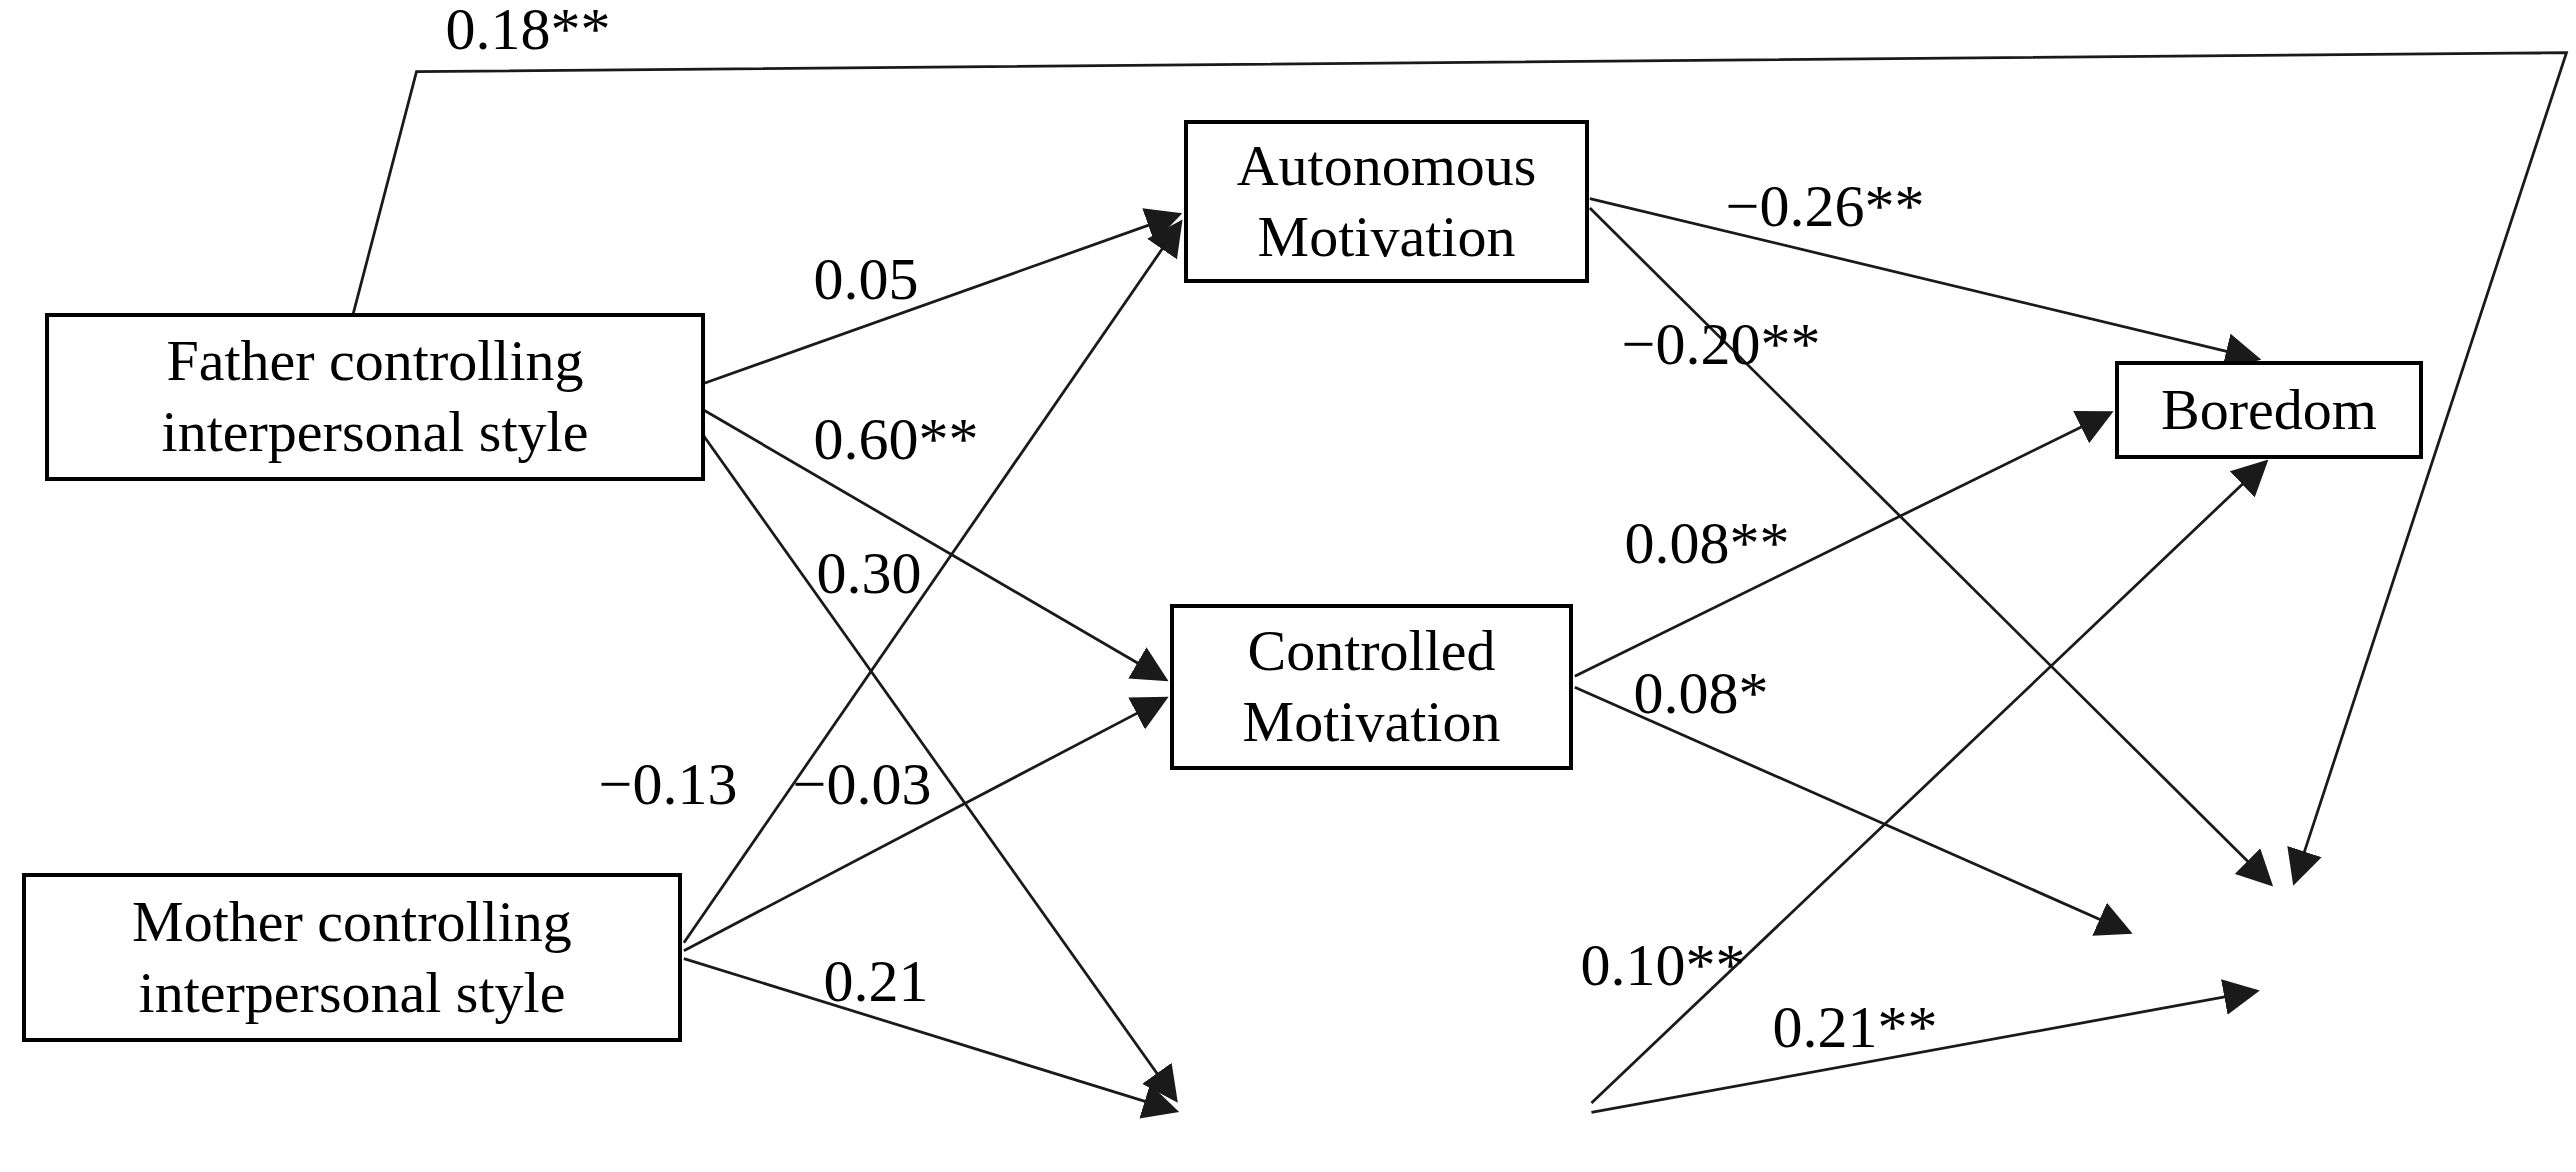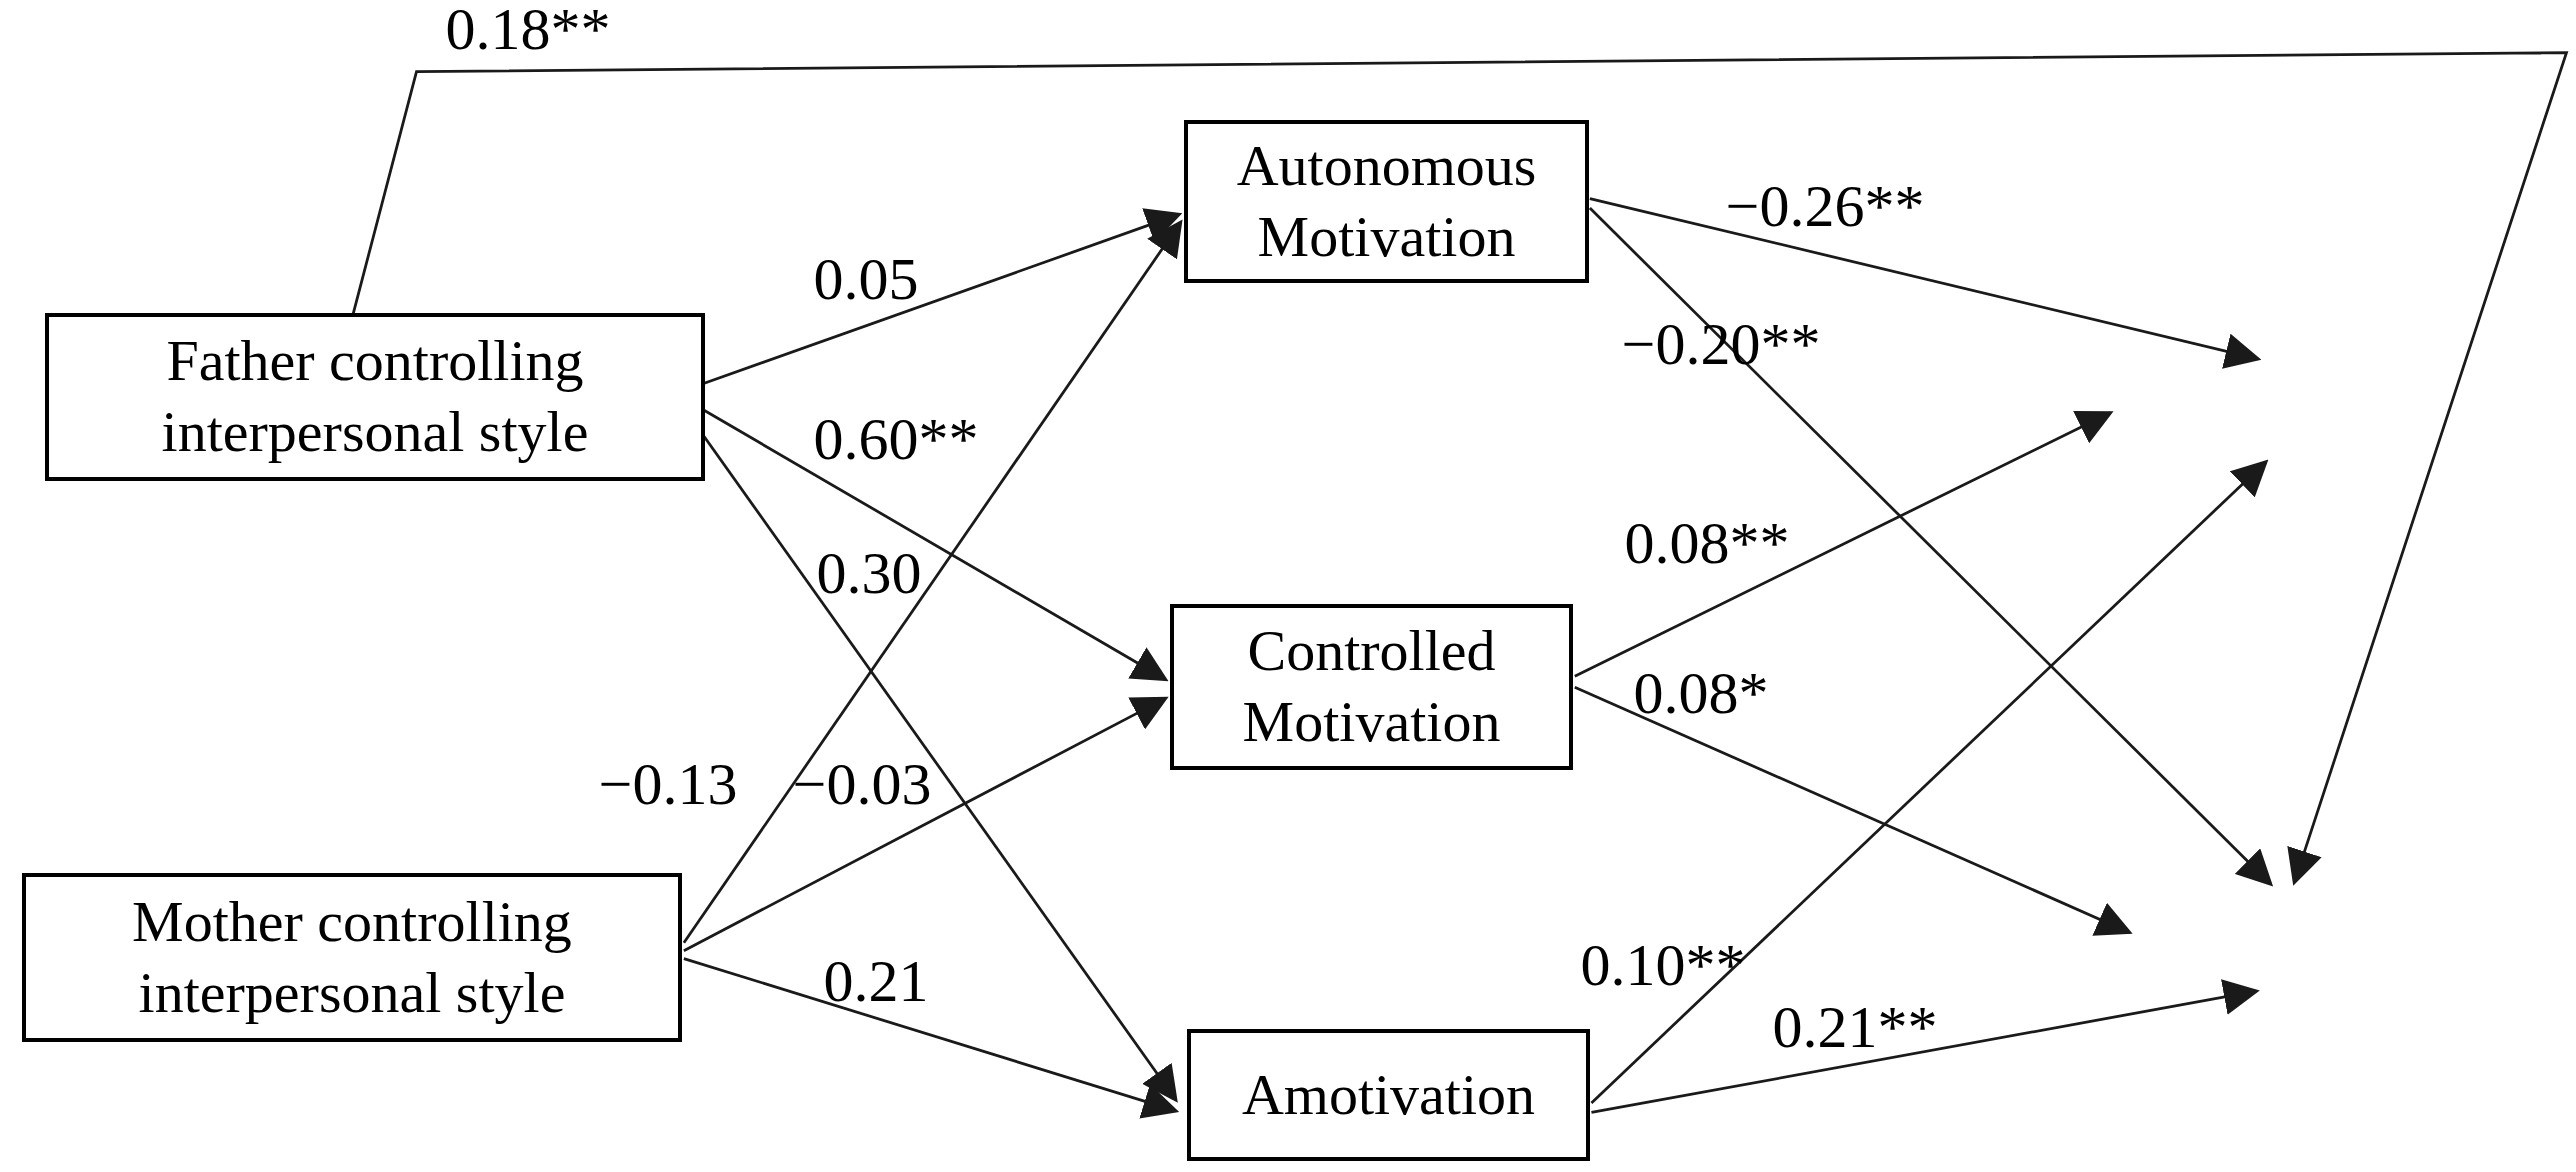--- a/index.html
+++ b/index.html
@@ -75,22 +75,22 @@
 
   <div class="node" style="left:22px; top:873px; width:660px; height:169px;">Mother controlling
 interpersonal style</div>
 
   <div class="node" style="left:1184px; top:120px; width:405px; height:163px;">Autonomous
 Motivation</div>
 
   <div class="node" style="left:1170px; top:604px; width:403px; height:166px;">Controlled
 Motivation</div>
 
-  <div class="node" style="left:1187px; top:1029px; width:403px; height:132px;">Amotivation</div>
 
+  <div class="node" style="left:2115px; top:361px; width:308px; height:98px;">Boredom</div>
 
 
   <div class="coef" style="left:528px; top:28.6px;">0.18**</div>
 
   <div class="coef" style="left:866px; top:279px;">0.05</div>
 
   <div class="coef" style="left:896px; top:439px;">0.60**</div>
 
   <div class="coef" style="left:869px; top:573px;">0.30</div>
 

